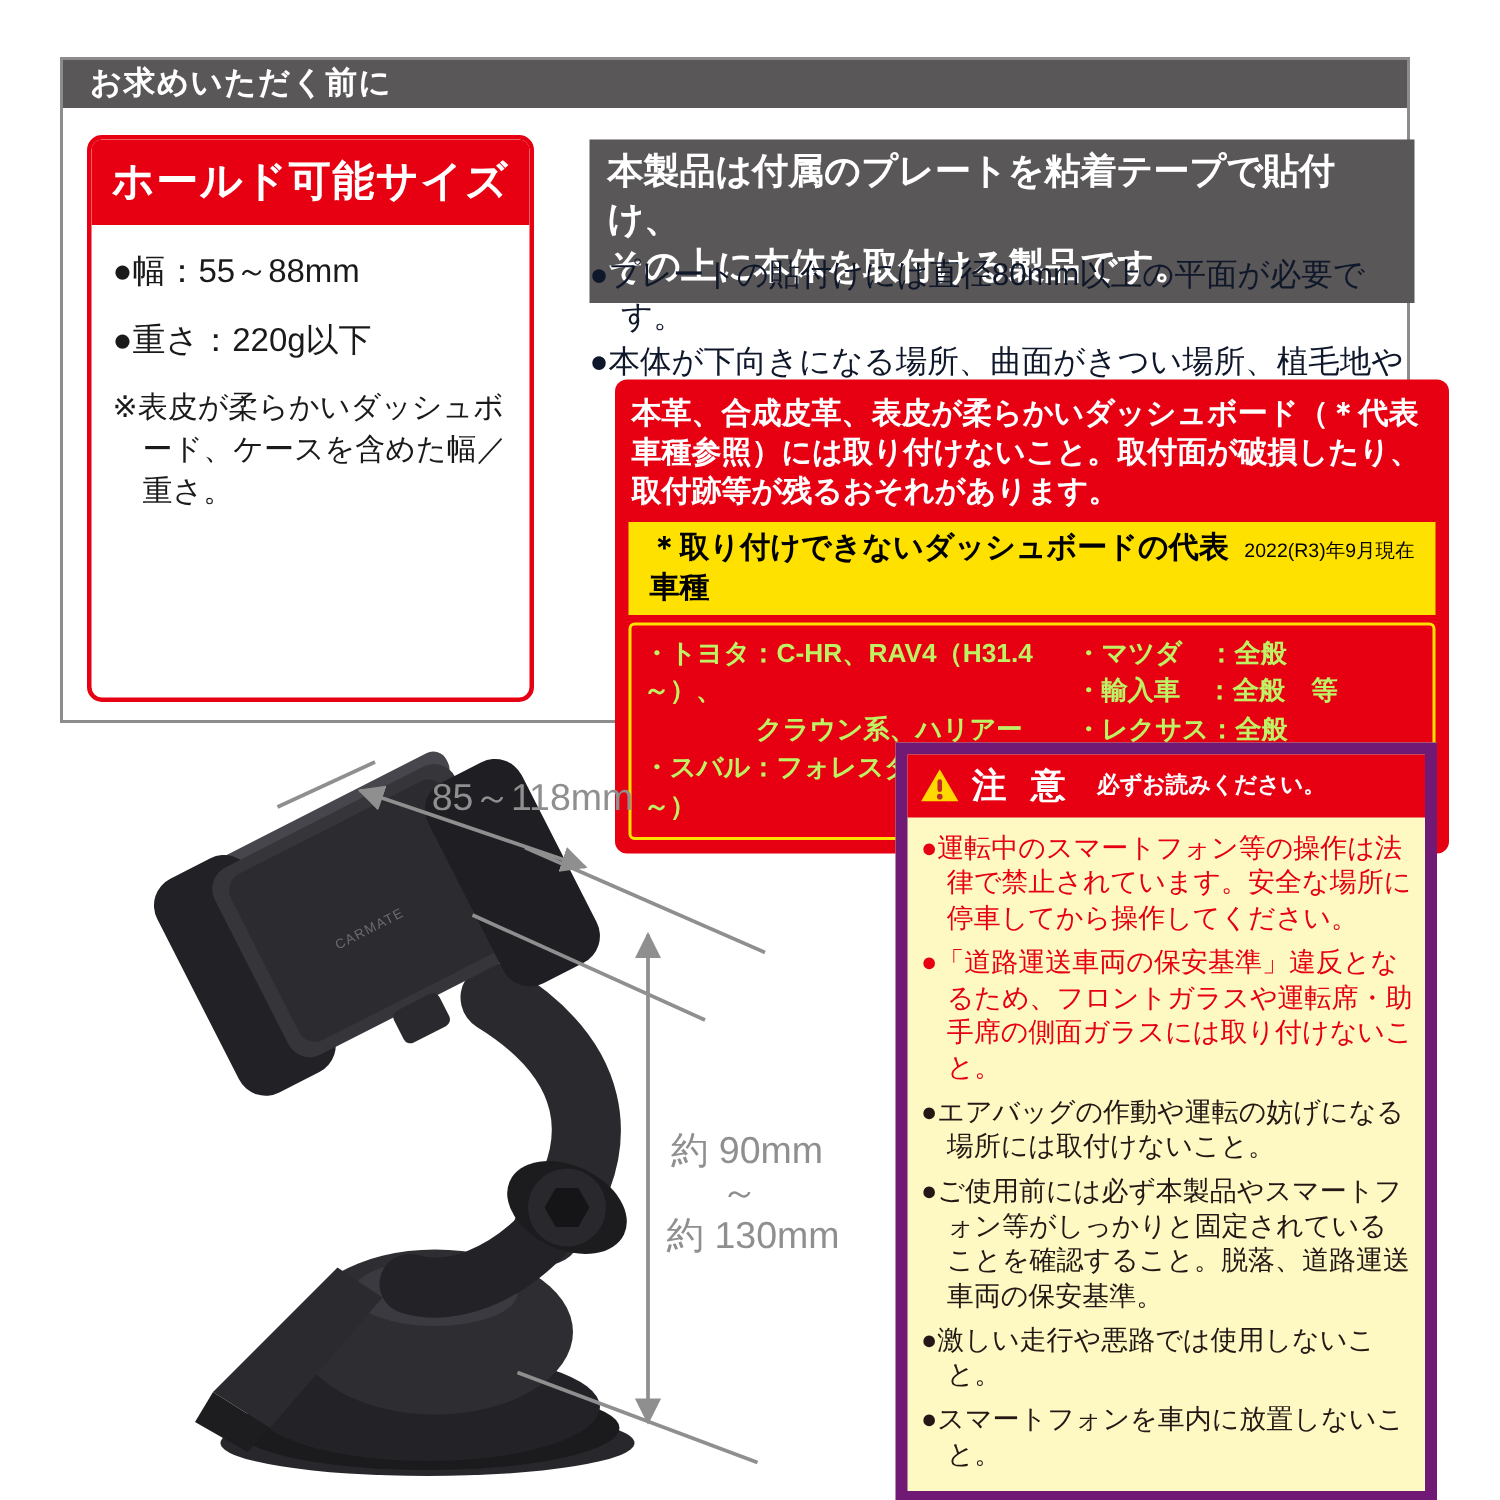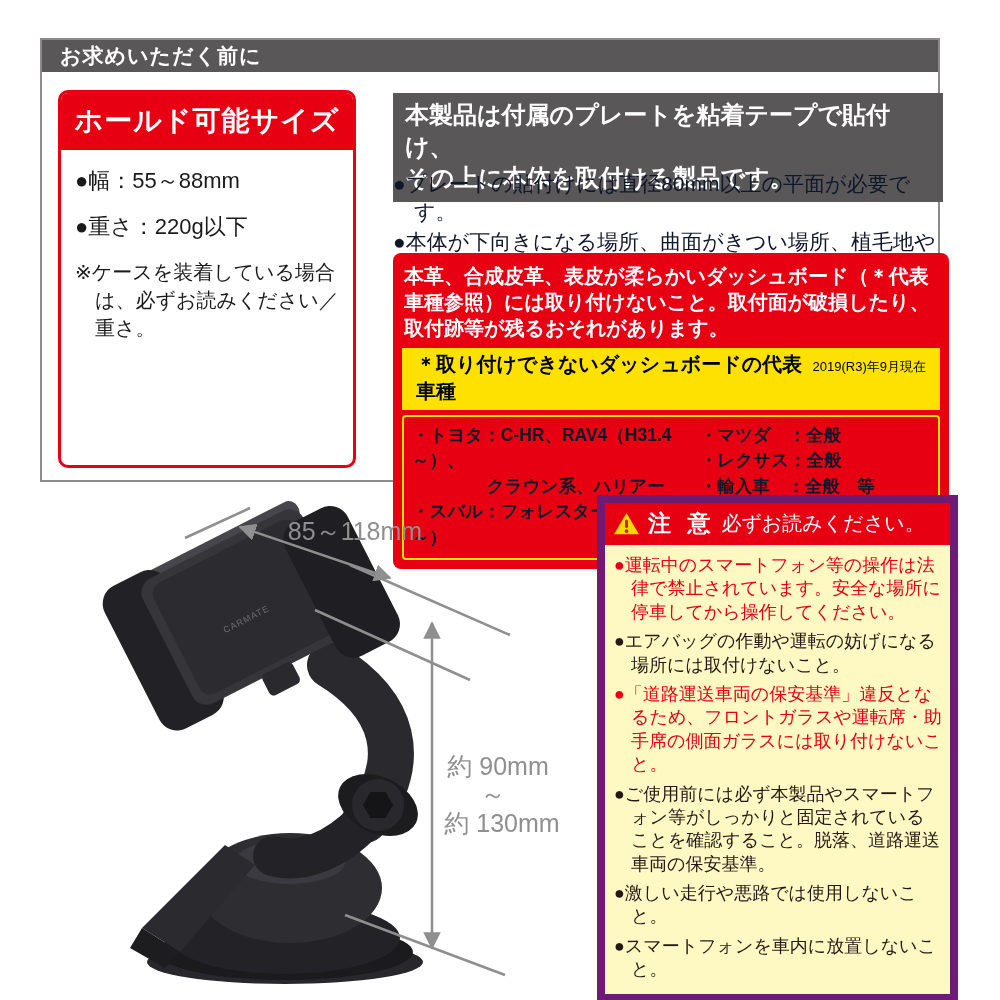--- a/index.html
+++ b/index.html
@@ -21,37 +21,37 @@
   .hold-body{padding:16px 12px 0 14px;color:#1a1a1a;}
   .spec{font-size:22px;margin-bottom:16px;}
   .note{font-size:20px;line-height:1.4;margin-top:14px;text-indent:-1em;padding-left:1em;}
   
   .intro{position:absolute;left:351px;top:53px;width:550px;box-sizing:border-box;
     background:#595757;color:#fff;font-weight:bold;font-size:24px;line-height:1.32;
     padding:6px 12px 8px;}
   .intro-bullets{position:absolute;left:351px;top:130px;width:556px;
     font-size:21px;color:#0f172a;line-height:1.33;}
   .ib{text-indent:-1em;padding-left:1em;margin-bottom:2px;}
-  .warn-box{position:absolute;left:351px;top:213px;width:556px;box-sizing:border-box;
+  .warn-box{position:absolute;left:368px;top:213px;width:556px;box-sizing:border-box;
     background:#e60012;border-radius:8px;padding:8px 9px 9px;color:#fff;}
   .warn-text{font-weight:bold;font-size:20px;line-height:1.3;padding:2px 2px 0;}
   .warn-sub{margin-top:7px;background:#ffe100;color:#000;display:flex;
     align-items:baseline;padding:3px 14px 5px;}
   .warn-sub-title{font-weight:bold;font-size:20px;}
   .warn-sub-date{font-size:13px;margin-left:auto;white-space:nowrap;}
   .car-list{margin-top:5px;border:2px solid #ffe100;border-radius:4px;
-    padding:6px 8px 8px;display:flex;font-size:17.5px;line-height:1.45;font-weight:bold;color:#0f172a;}
+    padding:6px 8px 8px;display:flex;font-size:17.5px;line-height:1.45;font-weight:bold;color:#bef264;}
   .car-col-l{flex:1.25;}
   .car-col-r{flex:1;}
   
   .caution{position:absolute;left:597px;top:495px;width:361px;box-sizing:border-box;
     border:8px solid #701a75;background:#fef9c3;}
   .caution-header{background:#e60012;display:flex;align-items:center;padding:5px 8px 6px;}
   .caution-title{color:#fff;font-weight:bold;font-size:23px;letter-spacing:5px;margin-left:8px;white-space:nowrap;}
-  .caution-sub{color:#fff;font-weight:normal;font-size:20px;margin-left:6px;white-space:nowrap;}
+  .caution-sub{color:#fff;font-weight:bold;font-size:15px;margin-left:16px;white-space:nowrap;}
   .caution-body{padding:9px 8px 6px 9px;}
   .citem{font-size:18px;line-height:1.3;text-indent:-0.95em;padding-left:0.95em;margin-bottom:6px;}
   .citem.red{color:#e60012;}
   .citem.black{color:#231815;}
   
   .product-area{position:absolute;left:55px;top:500px;width:520px;height:500px;}
   .dim-label{fill:#8f8f8f;font-size:25px;font-family:"Liberation Sans","DejaVu Sans",sans-serif;}
   .dim-line{stroke:#8f8f8f;stroke-width:2.5;fill:none;}
   .logo-text{fill:#6a6a70;font-size:9px;letter-spacing:1px;font-family:"Liberation Sans",sans-serif;}
 </style>
@@ -59,49 +59,49 @@
 <body>
 
 <div class="frame">
   <div class="titlebar">お求めいただく前に</div>
 
   <div class="hold-box">
     <div class="hold-header">ホールド可能サイズ</div>
     <div class="hold-body">
       <div class="spec">●幅：55～88mm</div>
       <div class="spec">●重さ：220g以下</div>
-      <div class="note">※ケースを装着している場合は、必ずお読みください／重さ。</div>
+      <div class="note">※表皮が柔らかいダッシュボード、ケースを含めた幅／重さ。</div>
     </div>
   </div>
 
   <div class="intro">
     <div>本製品は付属のプレートを粘着テープで貼付け、</div>
     <div>その上に本体を取付ける製品です。</div>
   </div>
   <div class="intro-bullets">
     <div class="ib">●プレートの貼付けには直径80mm以上の平面が必要です。</div>
     <div class="ib">●本体が下向きになる場所、曲面がきつい場所、植毛地や布地面、大きな凹凸がある場所には貼付けできません。</div>
   </div>
 
   <div class="warn-box">
     <div class="warn-text">本革、合成皮革、表皮が柔らかいダッシュボード（＊代表車種参照）には取り付けないこと。取付面が破損したり、取付跡等が残るおそれがあります。</div>
     <div class="warn-sub">
       <span class="warn-sub-title">＊取り付けできないダッシュボードの代表車種</span>
-      <span class="warn-sub-date">2019(R3)年9月現在</span>
+      <span class="warn-sub-date">2022(R3)年9月現在</span>
     </div>
     <div class="car-list">
       <div class="car-col-l">
         <div>・トヨタ：C-HR、RAV4（H31.4～）、</div>
         <div>　　　　 クラウン系、ハリアー</div>
         <div>・スバル：フォレスター（H30.7～）</div>
       </div>
       <div class="car-col-r">
         <div>・マツダ　：全般</div>
+        <div>・輸入車　：全般　等</div>
         <div>・レクサス：全般</div>
-        <div>・輸入車　：全般　等</div>
       </div>
     </div>
   </div>
 </div>
 
 <div class="product-area">
   <svg width="520" height="500" viewBox="0 0 520 500">
     <defs>
       <marker id="ah" viewBox="0 0 10 10" refX="9" refY="5" markerWidth="7" markerHeight="7" orient="auto-start-reverse">
         <path d="M0,0 L10,5 L0,10 z" fill="#8f8f8f"></path>
@@ -165,19 +165,19 @@
     <svg width="27" height="24" viewBox="0 0 30 27">
       <path d="M15 1 L29 25 L1 25 Z" fill="#ffd800"></path>
       <rect x="13.3" y="8.5" width="3.4" height="9.5" rx="1.7" fill="#c1272d"></rect>
       <circle cx="15" cy="21.5" r="2.1" fill="#c1272d"></circle>
     </svg>
     <span class="caution-title">注 意</span>
     <span class="caution-sub">必ずお読みください。</span>
   </div>
   <div class="caution-body">
     <div class="citem red">●運転中のスマートフォン等の操作は法律で禁止されています。安全な場所に停車してから操作してください。</div>
+    <div class="citem red">●「道路運送車両の保安基準」違反となるため、フロントガラスや運転席・助手席の側面ガラスには取り付けないこと。</div>
     <div class="citem black">●エアバッグの作動や運転の妨げになる場所には取付けないこと。</div>
-    <div class="citem red">●「道路運送車両の保安基準」違反となるため、フロントガラスや運転席・助手席の側面ガラスには取り付けないこと。</div>
     <div class="citem black">●ご使用前には必ず本製品やスマートフォン等がしっかりと固定されていることを確認すること。脱落、道路運送車両の保安基準。</div>
     <div class="citem black">●激しい走行や悪路では使用しないこと。</div>
     <div class="citem black">●スマートフォンを車内に放置しないこと。</div>
   </div>
 </div>
 
 </body></html>

